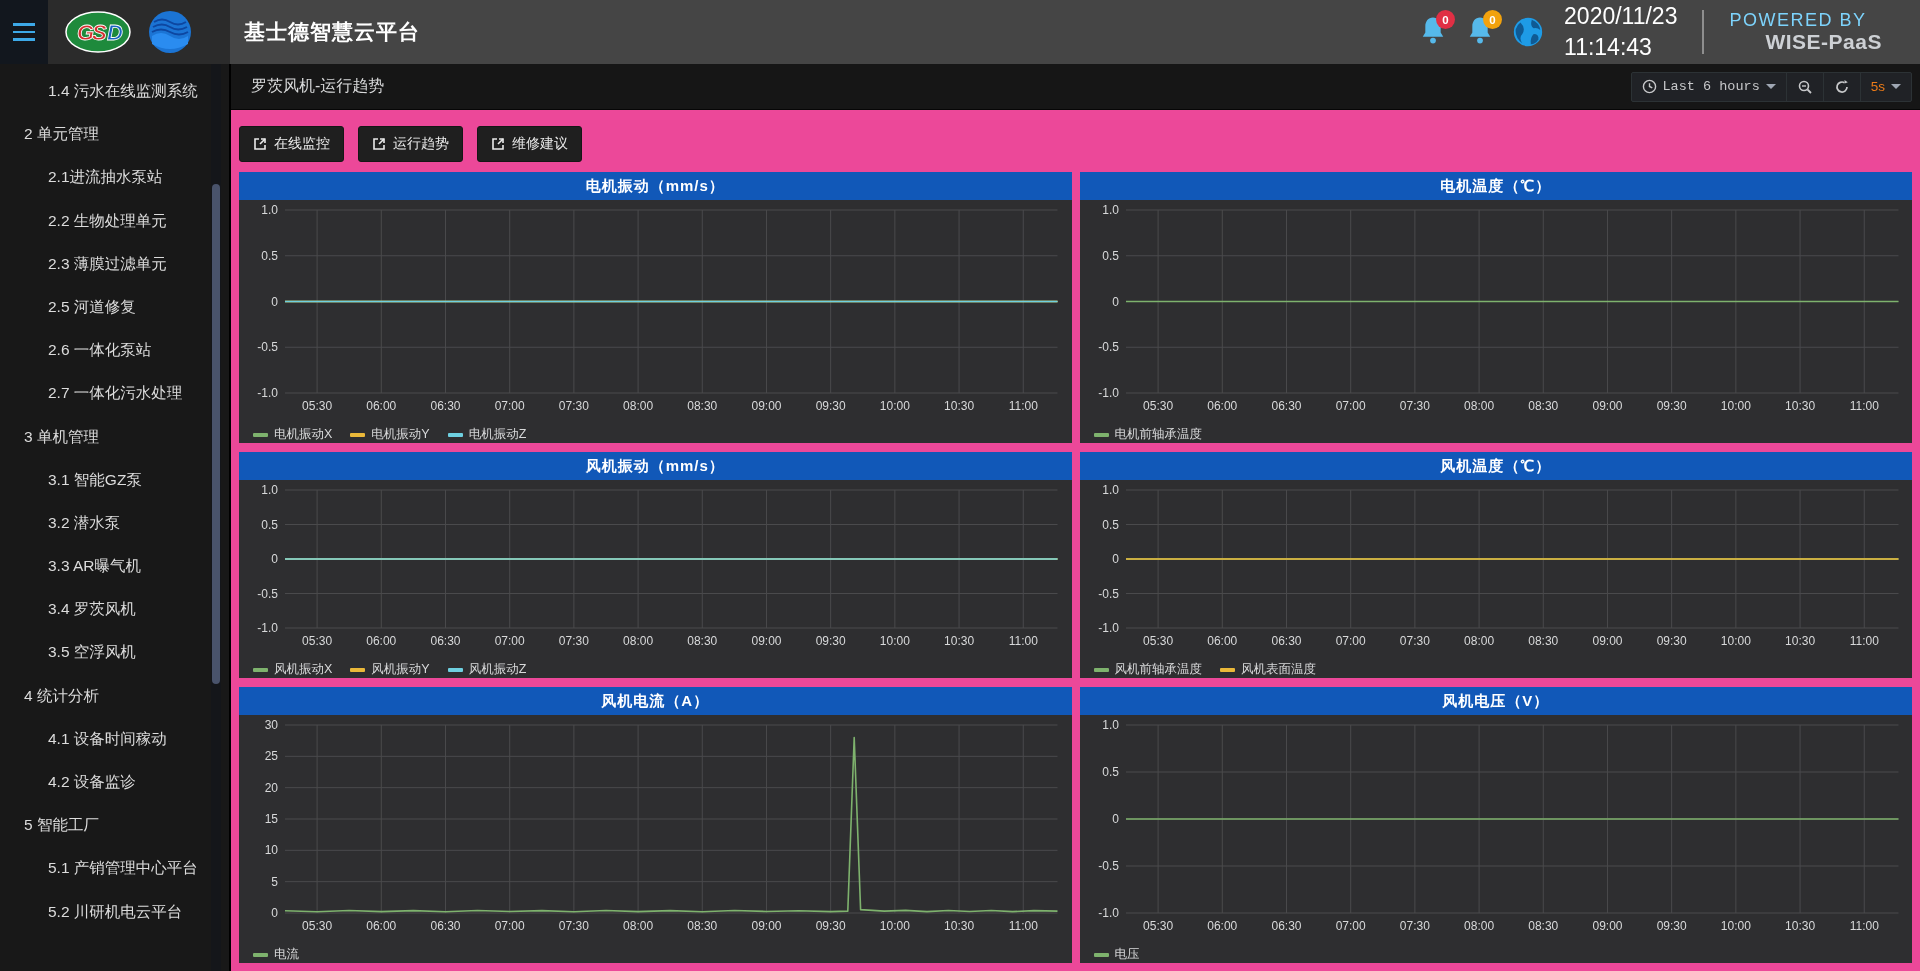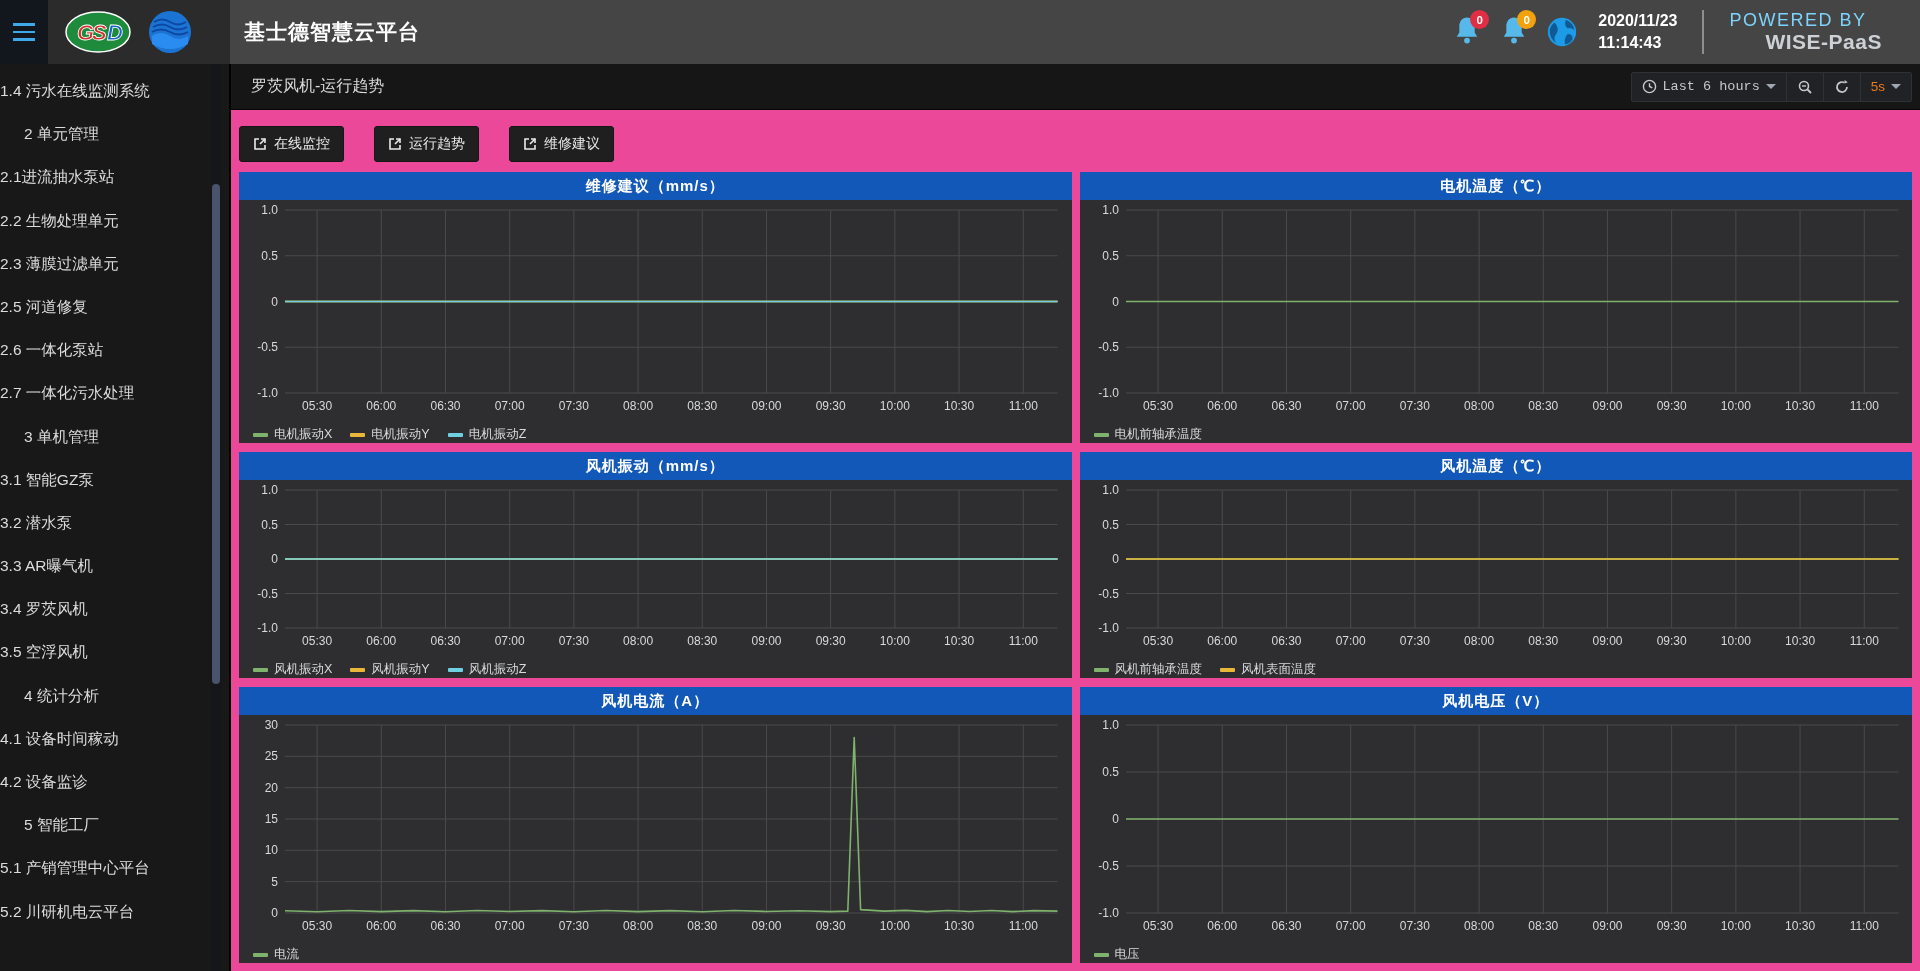--- a/index.html
+++ b/index.html
@@ -12,46 +12,46 @@
   .hamburger-box span { display:block; width:22px; height:2.5px; background:#3da9e8; margin:2.6px 0; }
   .burger-lines { display:flex; flex-direction:column; }
   .logo-gsd { width:68px; height:44px; margin-left:16px; }
   .logo-wave { width:44px; height:44px; margin-left:16px; }
   .app-title { color:#fff; font-size:21px; font-weight:bold; margin-left:14px; align-self:center; letter-spacing:1px; }
   .topbar-right { margin-left:auto; display:flex; align-items:center; padding-right:38px; gap:13px; }
   .bell-wrap { position:relative; width:34px; height:36px; cursor:pointer; }
   .badge { position:absolute; top:-4px; right:-4px; min-width:19px; height:19px; border-radius:50%; color:#fff; font-size:11.5px; font-weight:bold; display:flex; align-items:center; justify-content:center; }
   .badge.red { background:#e02f44; }
   .badge.orange { background:#f2a20d; }
-  .datetime { color:#fff; font-weight:bold; font-size:16px; line-height:1.35; margin-left:6px; }
+  .datetime { color:#fff; font-weight:normal; font-size:23px; line-height:1.35; margin-left:6px; }
   .vdivider { width:2px; height:44px; background:#a7a7a7; opacity:.75; margin:0 12px; }
   .powered { line-height:1.1; }
   .powered .pby { color:#7dd3fc; font-size:18px; letter-spacing:1.5px; }
   .powered .brand { color:#cdd0d4; font-size:21px; font-weight:bold; letter-spacing:.5px;margin-left:36px; }
 
   
   .sidebar { position:absolute; top:64px; left:0; width:230px; height:907px; background:#181818; border-right:1px solid #000; overflow:hidden; }
   .menu { padding-top:5px; }
   .menu-item { height:43.2px; line-height:43.2px; color:#dcdcdc; font-size:15.5px; white-space:nowrap; overflow:hidden; cursor:pointer; }
   .menu-item.lv1 { padding-left:24px; }
-  .menu-item.lv2 { }
+  .menu-item.lv2 { padding-left:48px; }
   .sb-scroll-track { position:absolute; top:0; right:8px; width:10px; height:100%; background:#14161a; }
   .sb-scroll-thumb { position:absolute; top:120px; right:9px; width:8px; height:500px; background:#49536b; border-radius:4px; }
 
   
   .content { position:absolute; top:64px; left:231px; width:1689px; height:907px; background:#ec4899; }
   .titlebar { height:46px; display:flex; align-items:center; padding:0 8px 0 20px; background:#161616; border-bottom:1px solid #060606; }
   .page-title { color:#d8d9da; font-size:16px; }
   .toolbar { margin-left:auto; display:flex; height:30px; background:#202226; border:1px solid #2c3235; border-radius:2px; }
   .tool-seg { display:flex; align-items:center; padding:0 10px; border-left:1px solid #2c3235; color:#c7c8ca; font-size:13.5px; cursor:pointer; gap:6px; }
   .tool-seg:first-child { border-left:none;font-family:Liberation Mono, monospace; }
   .caret { width:0; height:0; border-left:5px solid transparent; border-right:5px solid transparent; border-top:5px solid #9fa7b3; display:inline-block; }
   .interval-label { color:#eb7b18; }
 
-  .btnrow { display:flex; gap:30px; padding:16px 0 10px 8px; }
+  .btnrow { display:flex; gap:14px; padding:16px 0 10px 8px; }
   .link-btn { display:flex; align-items:center; gap:7px; height:36px; padding:0 13px; background:#1f1f1f; border:1px solid #161616; border-radius:3px; color:#eaeaea; font-size:14px; cursor:pointer; }
 
   .charts { display:grid; grid-template-columns:1fr 1fr; grid-template-rows:271px 226px 276px; gap:9px 8px; padding:0 8px; }
   .panel { background:#2e2e30; display:flex; flex-direction:column; overflow:hidden; }
   .panel-header { height:28px; flex-shrink:0; background:#1158b8; color:#fff; font-size:15px; font-weight:bold; text-align:center; line-height:28px; letter-spacing:1px; cursor:pointer; }
   .plot { flex:1; position:relative; }
   .plot svg { position:absolute; inset:0; width:100%; height:100%; }
   .legend { height:26px; flex-shrink:0; display:flex; align-items:flex-end; gap:18px; padding-left:14px; }
   .legend .li { display:flex; align-items:center; gap:6px; color:#d8d9da; font-size:12.5px; cursor:pointer; }
   .legend .dash { width:15px; height:4px; border-radius:1px; display:inline-block; }
@@ -199,21 +199,21 @@
           <path d="M6 2 H2 V12 H12 V8" fill="none" stroke="#eaeaea" stroke-width="1.6"></path>
           <path d="M8 2 H12 V6" fill="none" stroke="#eaeaea" stroke-width="1.6"></path>
           <line x1="12" y1="2" x2="7" y2="7" stroke="#eaeaea" stroke-width="1.6"></line>
         </svg>
       <span>维修建议</span>
     </button>
   </div>
 
   <div class="charts">
     <div class="panel">
-      <div class="panel-header">维修建议（mm/s）</div>
+      <div class="panel-header">电机振动（mm/s）</div>
       <div class="plot">
           <svg viewBox="0 0 832.5 217">
             <line x1="46" y1="10" x2="818.5" y2="10" stroke="#4a4a4c" stroke-width="1"></line>
             <text x="39" y="14" text-anchor="end" fill="#d8d9da" font-size="12" font-family="Liberation Sans, sans-serif">1.0</text>
             <line x1="46" y1="55.75" x2="818.5" y2="55.75" stroke="#4a4a4c" stroke-width="1"></line>
             <text x="39" y="59.75" text-anchor="end" fill="#d8d9da" font-size="12" font-family="Liberation Sans, sans-serif">0.5</text>
             <line x1="46" y1="101.5" x2="818.5" y2="101.5" stroke="#4a4a4c" stroke-width="1"></line>
             <text x="39" y="105.5" text-anchor="end" fill="#d8d9da" font-size="12" font-family="Liberation Sans, sans-serif">0</text>
             <line x1="46" y1="147.25" x2="818.5" y2="147.25" stroke="#4a4a4c" stroke-width="1"></line>
             <text x="39" y="151.25" text-anchor="end" fill="#d8d9da" font-size="12" font-family="Liberation Sans, sans-serif">-0.5</text>

